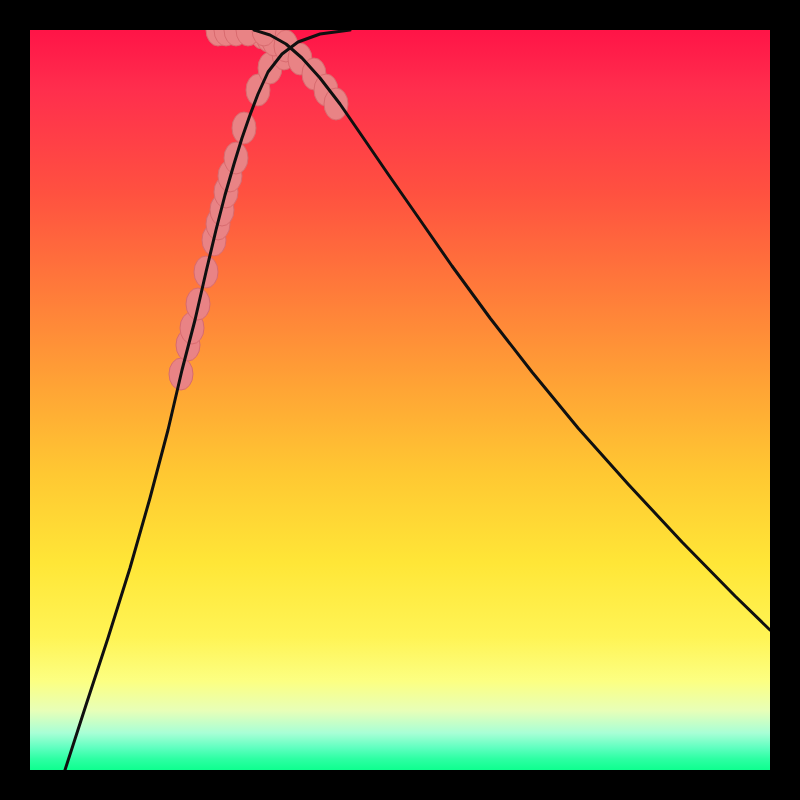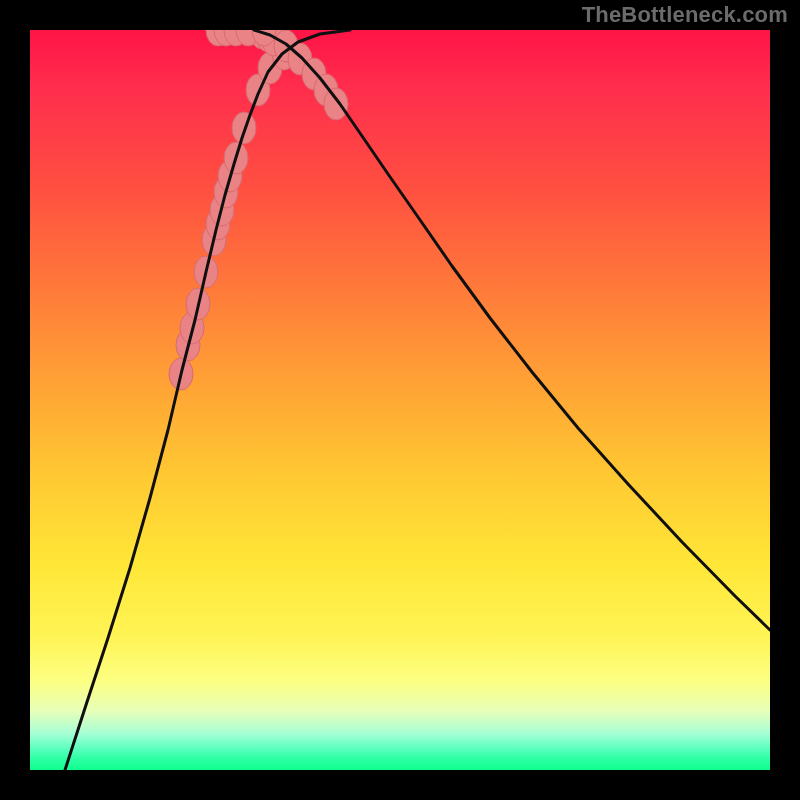--- a/index.html
+++ b/index.html
@@ -107,14 +107,13 @@
             <ellipse cx="234" cy="0" rx="12" ry="16" fill="#e98385" stroke="#d86b6f" stroke-width="1"></ellipse>
           </g>
         </g>
       <g id="curves-group">
           <polyline points="35,740 56,675 78,608 100,538 120,468 138,400 152,340 165,290 176,242 186,200 195,165 204,134 212,108 220,85 228,64 238,42 252,24 268,12 290,4 320,0" fill="none" stroke="#101010" stroke-width="3" stroke-linecap="round" stroke-linejoin="round"></polyline>
           <polyline points="224,0 240,5 256,14 272,28 290,48 310,74 332,106 358,144 388,187 422,236 460,288 502,342 548,398 598,454 652,512 705,566 740,600" fill="none" stroke="#101010" stroke-width="3" stroke-linecap="round" stroke-linejoin="round"></polyline>
         </g>
     </svg>
   </div>
 
-  <div class="watermark">TheBottleneck.com</div>
 </div>
 
 </body></html>

